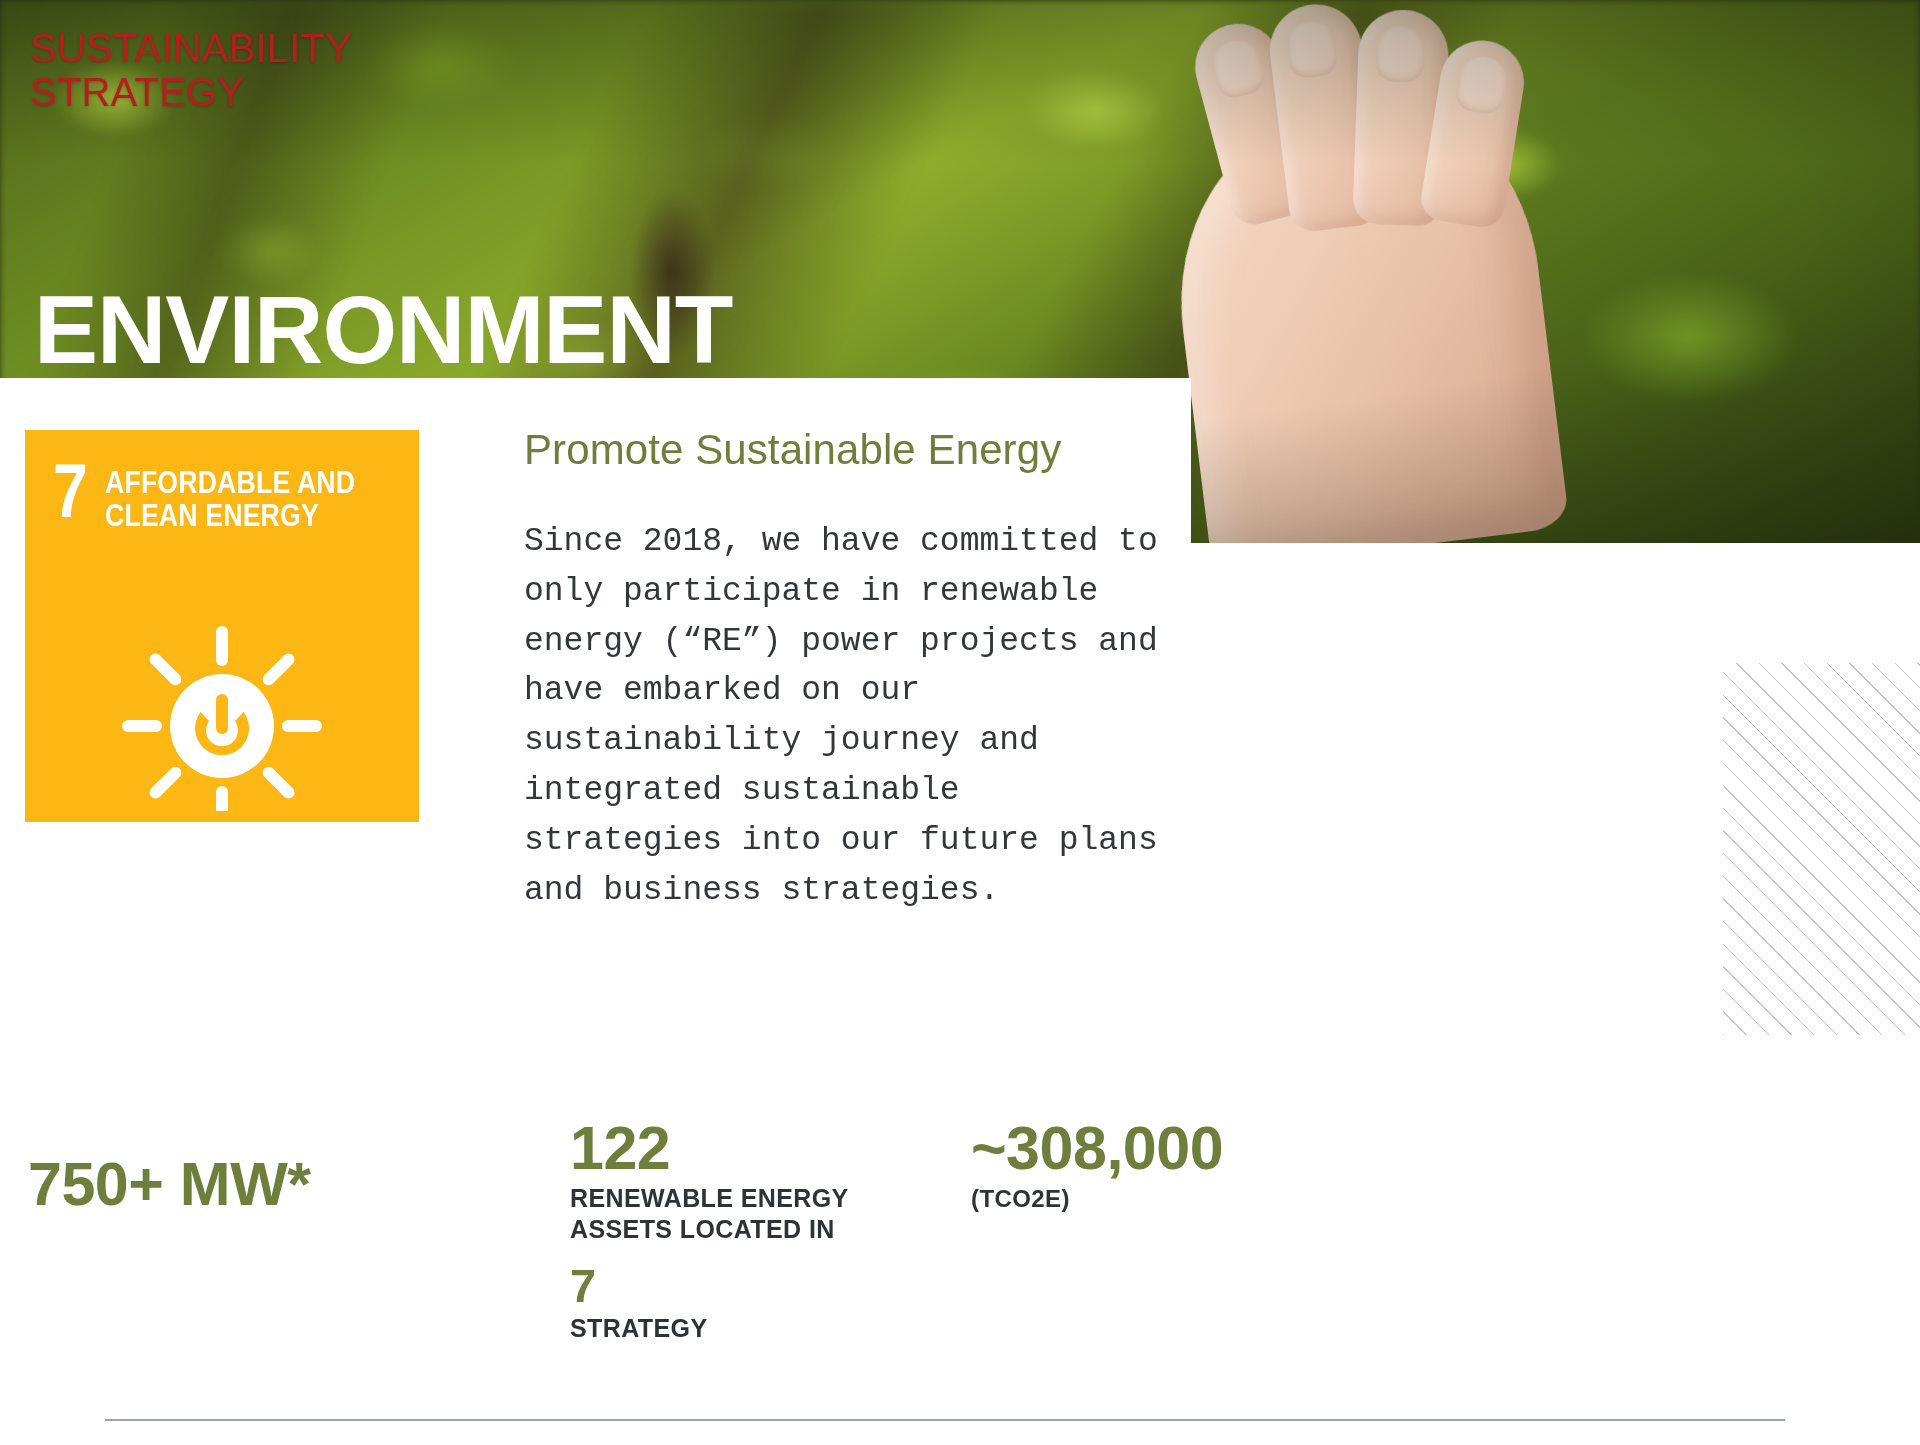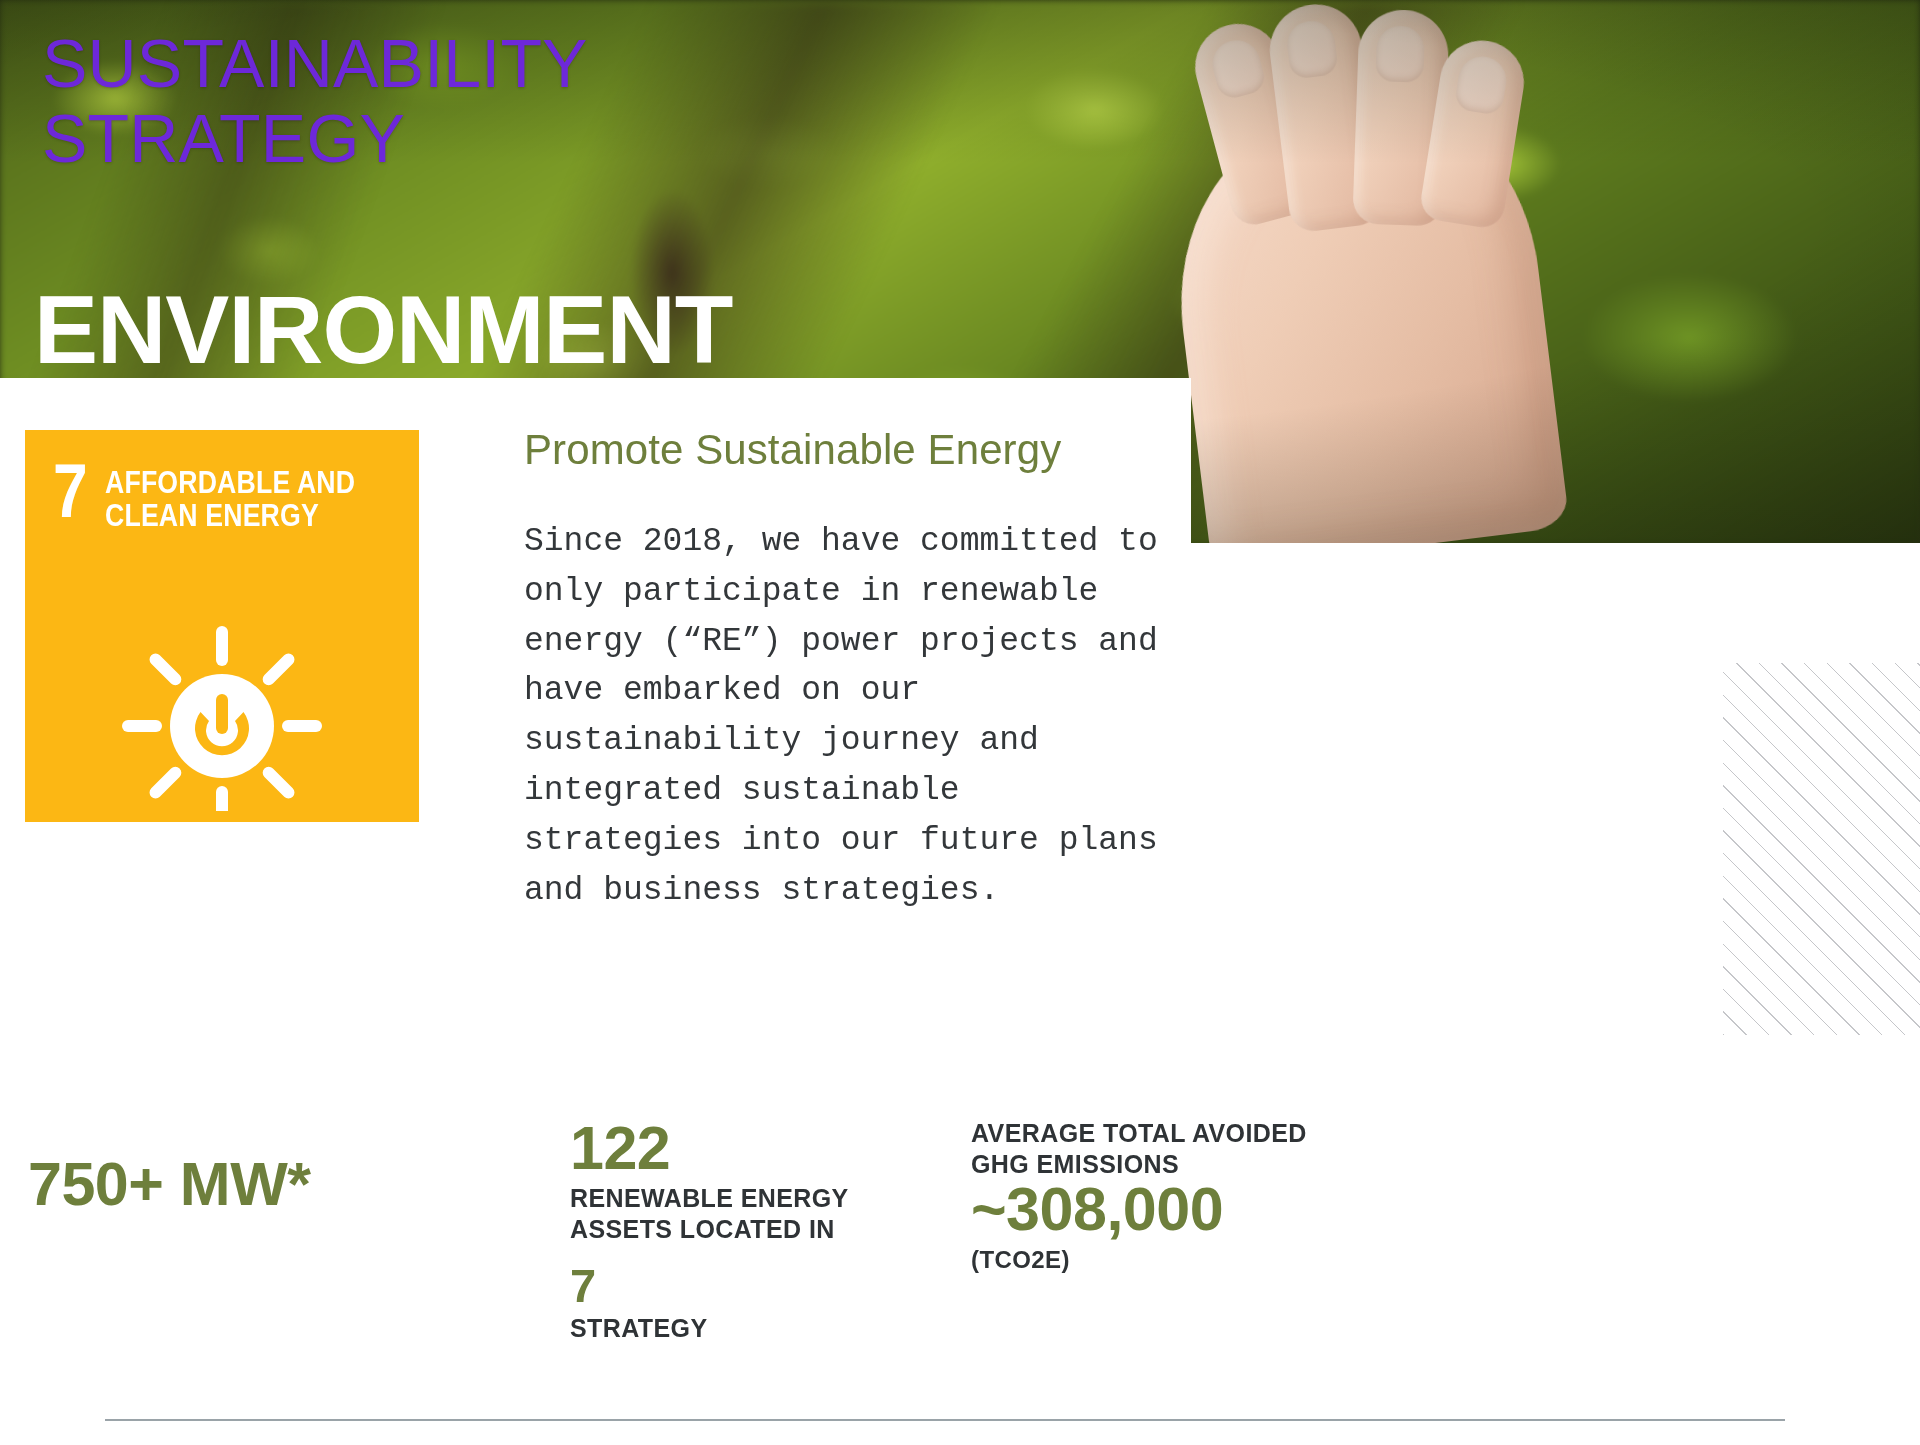--- a/index.html
+++ b/index.html
@@ -75,23 +75,23 @@
   .f4 { left:282px; top:40px;  width:84px;  height:185px; border-radius:44px 44px 24px 24px; transform:rotate(9deg);  }
   .nail {
     position:absolute; left:18px; top:16px; width:48px; height:56px;
     background:linear-gradient(135deg,#fbe9dd,#f0d3c2);
     border-radius:24px 24px 18px 18px;
     box-shadow:inset 0 -3px 6px rgba(180,135,110,.3);
   }
 
   
   .kicker {
-    position:absolute; left:42px; top:26px;
-    font-size:68px; font-weight:400; line-height:1.10;
-    letter-spacing:.2px; color:#6d28d9; white-space:pre-line;
+    position:absolute; left:30px; top:26px;
+    font-size:40px; font-weight:400; line-height:1.10;
+    letter-spacing:.2px; color:#b91c1c; white-space:pre-line;
     text-shadow:0 1px 3px rgba(0,0,0,.20);
   }
   .big-title {
     position:absolute; left:34px; top:282px;
     font-size:96px; font-weight:700; line-height:1.0;
     letter-spacing:-1px; color:#ffffff;
   }
 
   
   .white-panel-left  { position:absolute; left:0;     top:378px; width:1191px; height:1067px; background:#fff; }
@@ -241,19 +241,17 @@
 
 <div class="stat2">
   <div class="stat-big">122</div>
   <div class="stat-label">RENEWABLE ENERGY
 ASSETS LOCATED IN</div>
   <div class="stat-mid num2">7</div>
   <div class="stat-label">STRATEGY</div>
 </div>
 
 <div class="stat3">
-  <div class="stat-label">AVERAGE TOTAL AVOIDED
-GHG EMISSIONS</div>
   <div class="stat-big">~308,000</div>
   <div class="stat-small-note unit">(TCO2E)</div>
 </div>
 
 <div class="divider"></div>
 
 </body></html>

